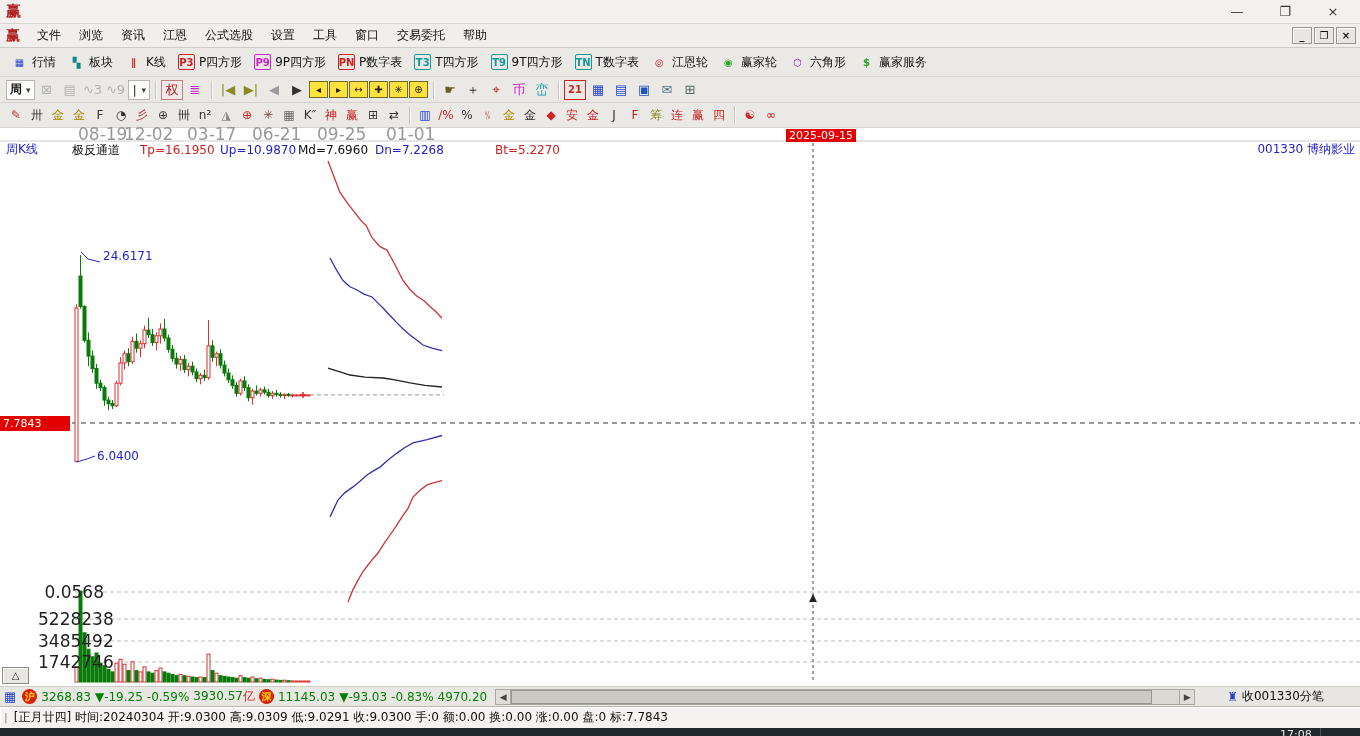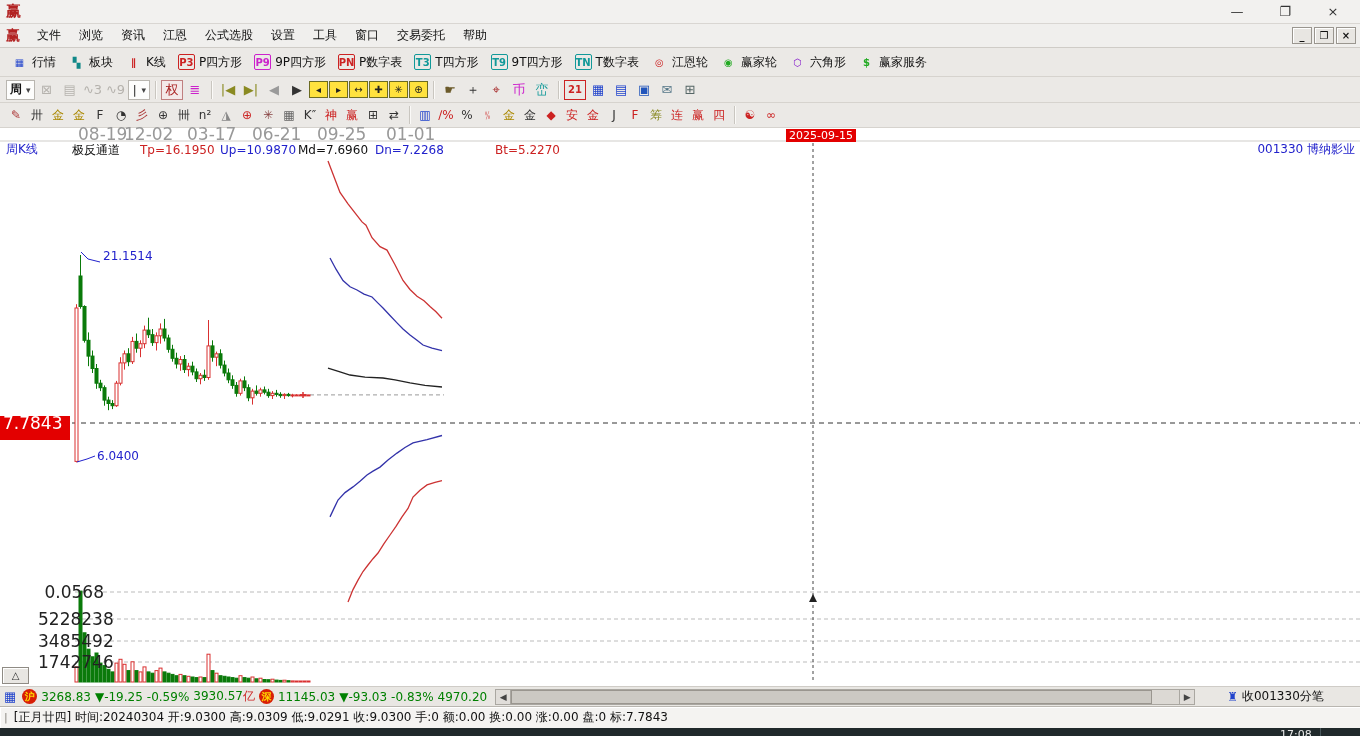--- a/index.html
+++ b/index.html
@@ -46,21 +46,21 @@
   .date-label { color:#999; }
   .vol-label { color:#222; text-align:right; width:66px; }
   #period-label { left:6px; top:15px; color:#2222cc; font-size:12px; }
   #stock-label { right:5px; top:15px; color:#2222cc; font-size:12px; }
   #cursor-date { left:786px; top:1px; background:#e30000; color:#fff; padding:0 3px; font-size:11px; }
   #ind-name { left:72px; top:16px; color:#111; font-size:12px; }
   .ip { top:16px; font-size:12px; }
   #ip0{left:140px;} #ip1{left:220px;} #ip2{left:298px;} #ip3{left:375px;} #ip4{left:455px;margin-left:40px;}
   #hi-label { left:103px; top:122px; color:#2222cc; font-size:12px; }
   #lo-label { left:97px; top:322px; color:#2222cc; font-size:12px; }
-  #price-box { left:0; top:288px; width:70px; height:24px; background:#e30000; color:#fff; font-size:17px; padding-left:3px; line-height:15px; }
+  #price-box { left:0; top:288px; width:70px; height:15px; background:#e30000; color:#fff; font-size:11px; padding-left:3px; line-height:15px; }
   #expand-btn { position:absolute; left:2px; top:539px; width:27px; height:17px; background:#e8e6e2;
                 border:1px solid #8f8b84; box-shadow:inset 1px 1px 0 #fff; font-size:10px; text-align:center; line-height:15px; color:#333; }
 
   
   .statusbar { height:20px; background:#e9e7e3; border-top:1px solid #cfccc7; display:flex; align-items:center; padding:0 2px; gap:4px; }
   .sgrid { color:#2244cc; font-size:13px; margin:0 2px; }
   .exch { width:15px; height:15px; border-radius:50%; background:#d81e06; color:#ffd700; font-size:10px; font-weight:bold;
           display:inline-flex; align-items:center; justify-content:center; }
   .grn { color:#008000; }
   .red { color:#cc2222; }
@@ -445,21 +445,21 @@
     </div>
   <div class="clabel" id="period-label">周K线</div>
   <div class="clabel" id="cursor-date">2025-09-15</div>
   <div class="clabel" id="stock-label">001330  博纳影业</div>
   <div class="clabel" id="ind-name">极反通道</div>
   <div class="clabel ip" id="ip0" style="color: rgb(204, 34, 34);">Tp=16.1950</div>
   <div class="clabel ip" id="ip1" style="color: rgb(34, 34, 204);">Up=10.9870</div>
   <div class="clabel ip" id="ip2" style="color: rgb(17, 17, 17);">Md=7.6960</div>
   <div class="clabel ip" id="ip3" style="color: rgb(34, 34, 204);">Dn=7.2268</div>
   <div class="clabel ip" id="ip4" style="color: rgb(204, 34, 34);">Bt=5.2270</div>
-  <div class="clabel" id="hi-label">21.1514</div>
+  <div class="clabel" id="hi-label">24.6171</div>
   <div class="clabel" id="lo-label">6.0400</div>
   <div class="clabel" id="price-box">7.7843</div>
   <div id="vol-labels">
       <div class="clabel vol-label" style="left: 38px; top: 458px;">0.0568</div>
       <div class="clabel vol-label" style="left: 38px; top: 485px;">5228238</div>
       <div class="clabel vol-label" style="left: 38px; top: 507px;">3485492</div>
       <div class="clabel vol-label" style="left: 38px; top: 528px;">1742746</div>
     </div>
   <div id="expand-btn">△</div>
 </div>

